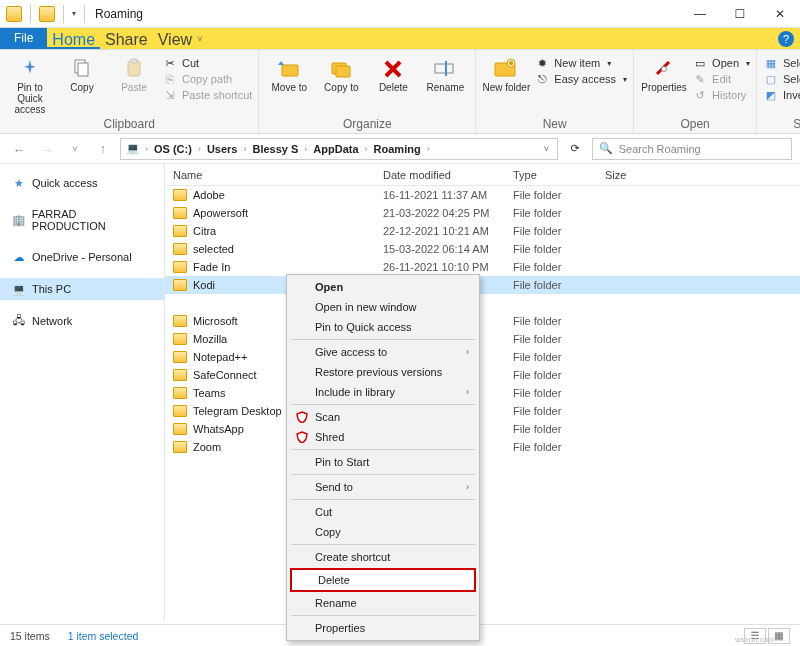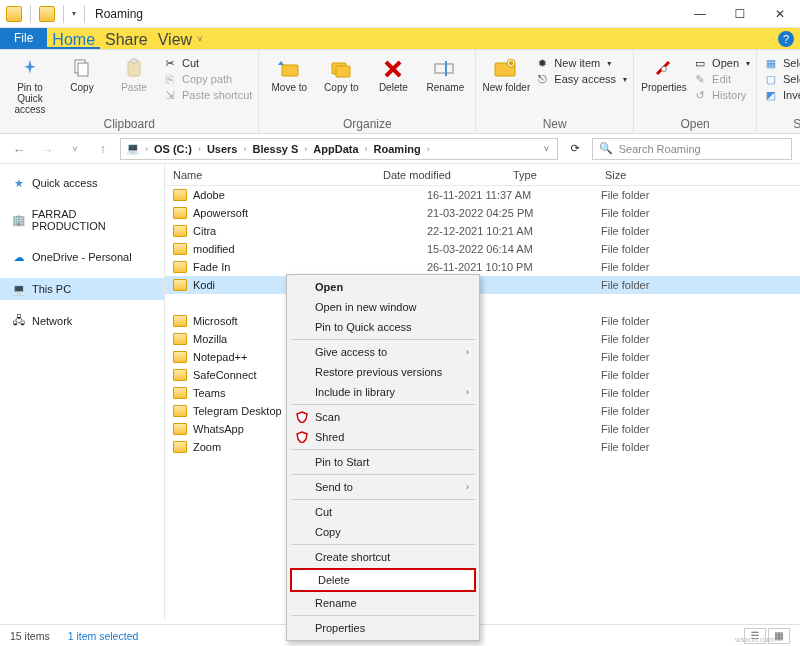--- a/index.html
+++ b/index.html
@@ -53,21 +53,21 @@
   .side-icon { width: 14px; height: 14px; display: inline-flex; align-items: center; justify-content: center; }
   .side-spacer { height: 10px; }
 
   .filepane { flex: 1; position: relative; overflow: hidden; }
   .cols { display: flex; border-bottom: 1px solid #e8e8e8; height: 22px; align-items: center; font-size: 11px; color: #444; padding-left: 8px; }
   .col-name { width: 210px; }
   .col-date { width: 130px; }
   .col-type { width: 92px; }
   .col-size { width: 60px; }
   .rows { }
-  .row { display: flex; align-items: center; height: 18px; padding-left: 8px; font-size: 11px; position: relative; gap: 44px; }
+  .row { display: flex; align-items: center; height: 18px; padding-left: 8px; font-size: 11px; position: relative; }
   .row.selected { background: #cce8ff; }
   .rname { width: 210px; display: flex; align-items: center; gap: 6px; }
   .rdate { width: 130px; color: #555; }
   .rtype { width: 92px; color: #555; }
   .folder-ico { width: 14px; height: 12px; background: linear-gradient(#ffe9a6,#f9c23c); border: 1px solid #d6a100; border-radius: 1px; }
 
   
   .ctxmenu { position: absolute; top: 274px; left: 286px; width: 194px; background: #f2f2f2; border: 1px solid #bfbfbf; box-shadow: 2px 3px 6px rgba(0,0,0,.25); z-index: 20; padding: 2px; font-size: 11px; }
   .ctx-item { display: flex; align-items: center; padding: 4px 8px 4px 26px; position: relative; }
   .ctx-item.bold { font-weight: 600; }
@@ -365,21 +365,21 @@
           <div class="rname">
             <span class="folder-ico"></span>
             <span>Citra</span>
           </div>
           <div class="rdate">22-12-2021 10:21 AM</div>
           <div class="rtype">File folder</div>
         </div>
         <div class="row">
           <div class="rname">
             <span class="folder-ico"></span>
-            <span>modified</span>
+            <span>selected</span>
           </div>
           <div class="rdate">15-03-2022 06:14 AM</div>
           <div class="rtype">File folder</div>
         </div>
         <div class="row">
           <div class="rname">
             <span class="folder-ico"></span>
             <span>Fade In</span>
           </div>
           <div class="rdate">26-11-2021 10:10 PM</div>

